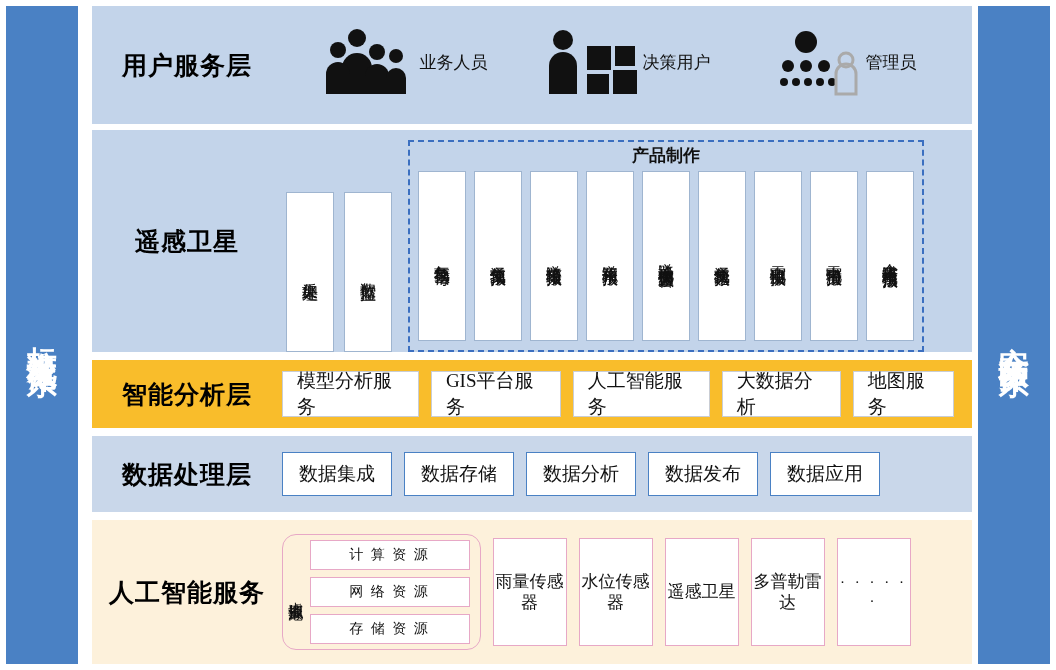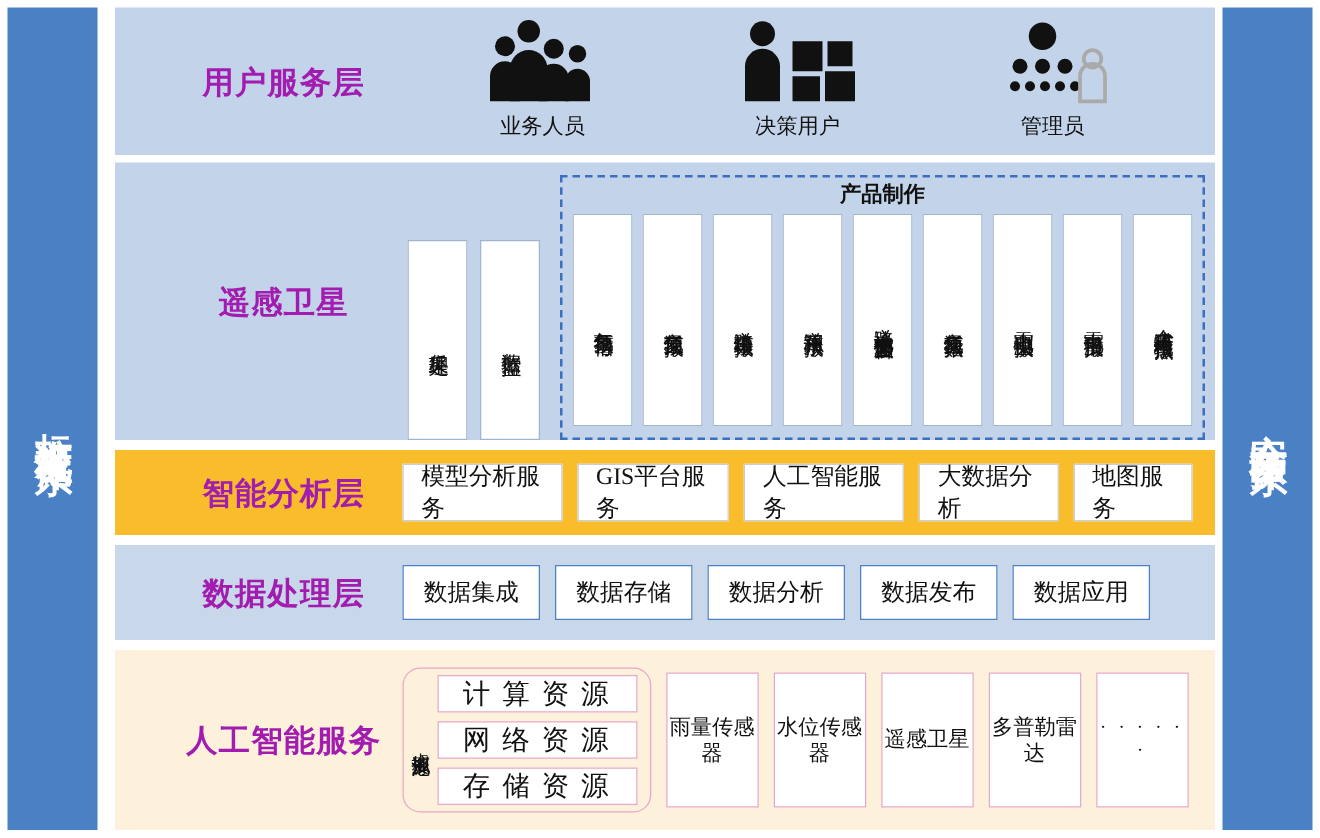--- a/index.html
+++ b/index.html
@@ -50,24 +50,23 @@
     width: 880px;
     box-sizing: border-box;
     display: flex;
     align-items: center;
   }
   .row-label {
     flex: 0 0 190px;
     text-align: center;
     font-size: 25px;
     font-weight: bold;
-    color: #a21caf;
+    color: #000000;
     font-family: "Liberation Serif", serif;
     letter-spacing: 1px;
-    padding-left: 40px;
   }
   .row-body {
     flex: 1 1 auto;
     height: 100%;
     display: flex;
     align-items: center;
   }
 
   
   #row-user {
@@ -78,21 +77,21 @@
   .user-group {
     flex: 1 1 auto;
     display: flex;
     justify-content: space-around;
     align-items: flex-end;
     padding: 0 28px 6px 10px;
     box-sizing: border-box;
   }
   .user-item {
     display: flex;
-    flex-direction: column;
+    flex-direction: row;
     align-items: center;
     gap: 4px;
   }
   .user-item .glyph {
     height: 72px;
     display: flex;
     align-items: flex-end;
     justify-content: center;
   }
   .user-item .caption {
@@ -253,21 +252,21 @@
     gap: 7px;
   }
   .pool-item {
     border: 1px solid #e7a8c6;
     background: #ffffff;
     height: 30px;
     width: 160px;
     display: flex;
     align-items: center;
     justify-content: center;
-    font-size: 22px;
+    font-size: 14px;
     color: #111;
     letter-spacing: 2px;
     font-family: "Liberation Serif", serif;
     box-sizing: border-box;
   }
   .sensor {
     border: 1px solid #e7a8c6;
     background: #ffffff;
     width: 74px;
     height: 108px;

